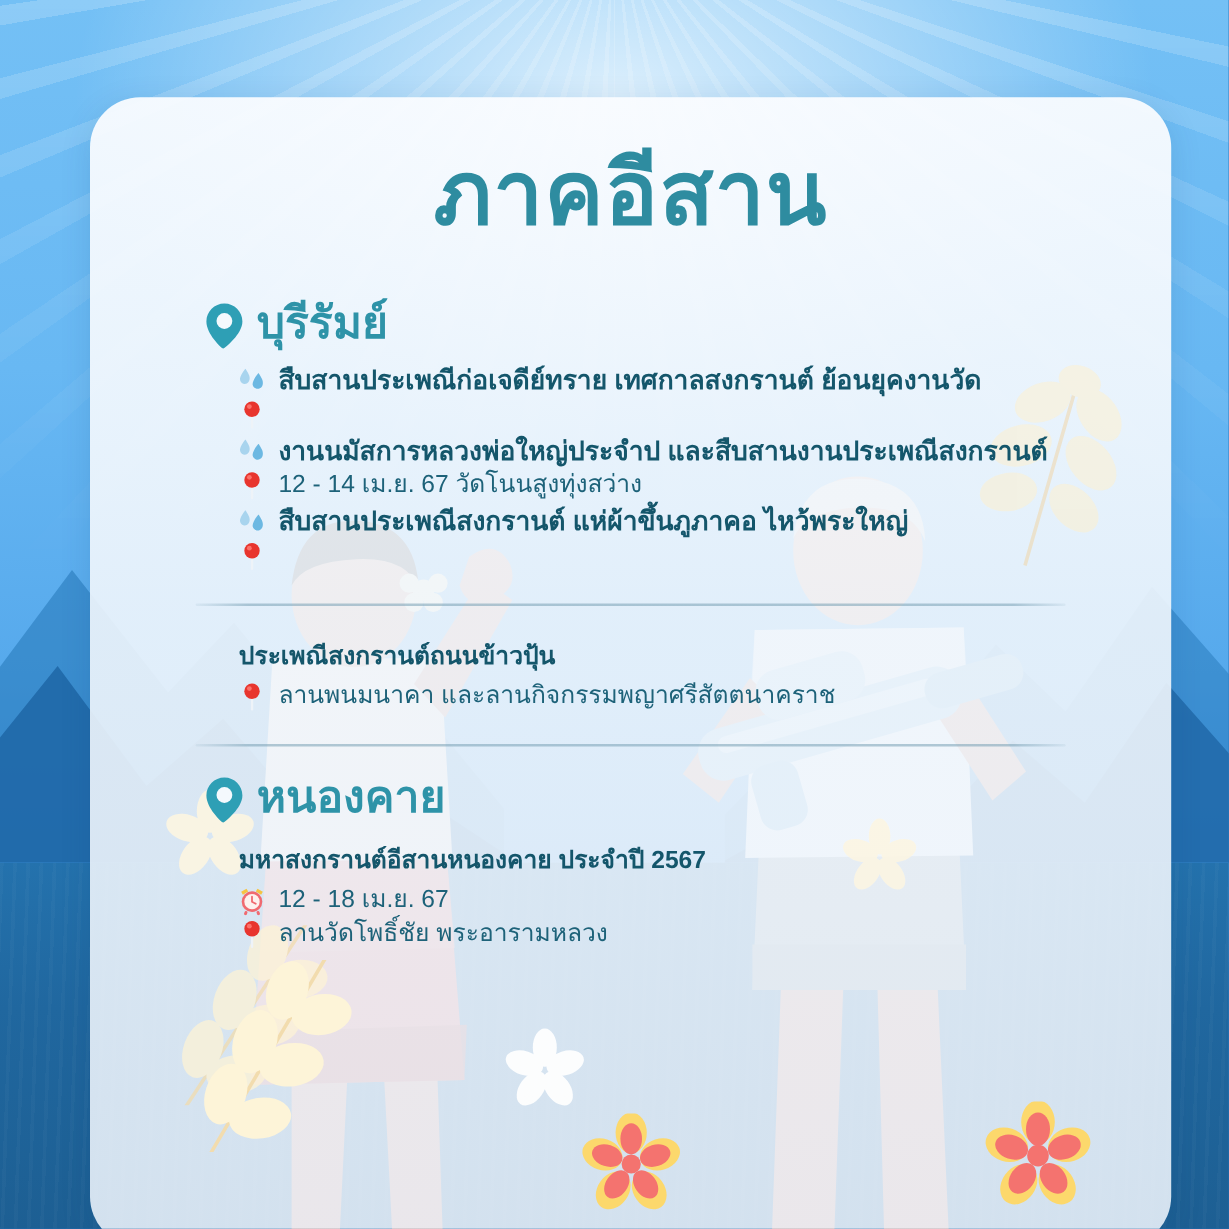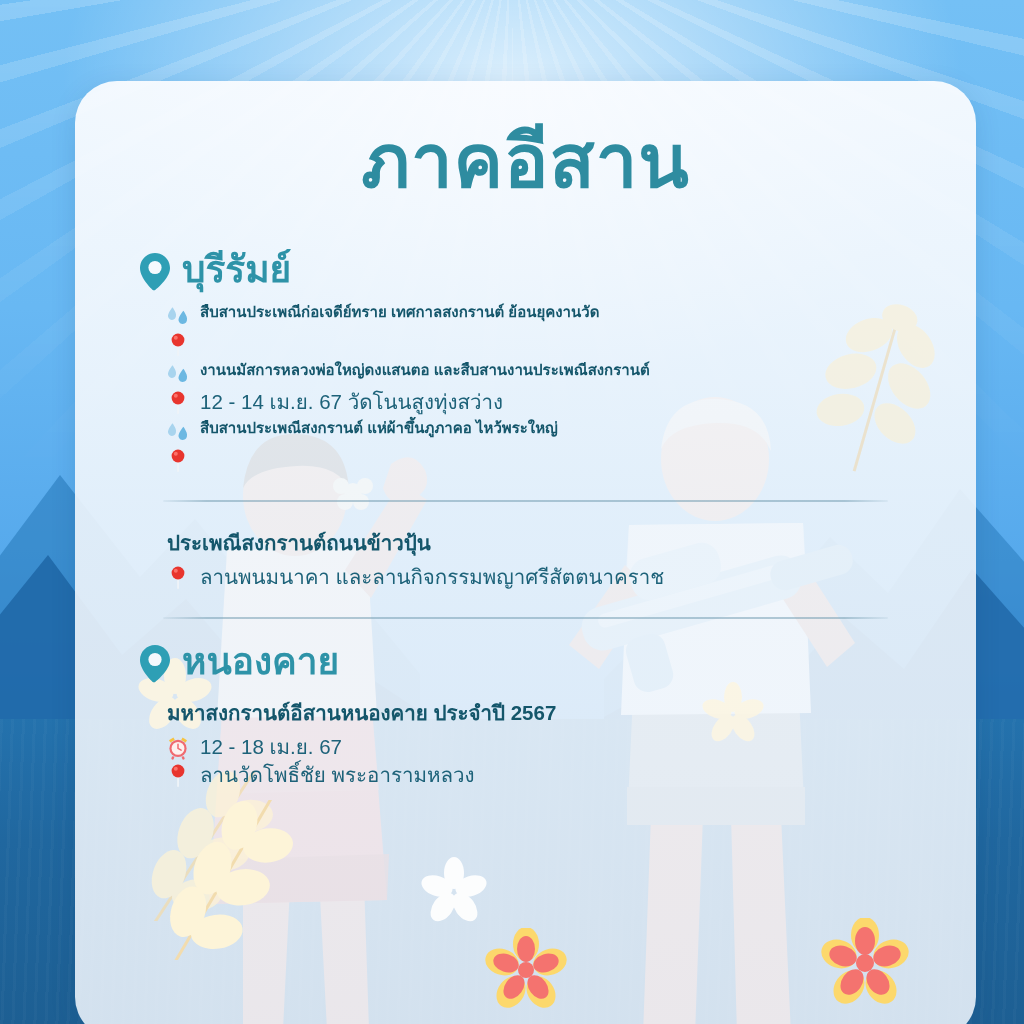--- a/index.html
+++ b/index.html
@@ -58,33 +58,33 @@
 
   .title{
     position:absolute;left:0;right:0;top:44px;
     text-align:center;
     font-size:74px;font-weight:bold;letter-spacing:1px;
     color:#2e8ca0;
     line-height:1;
   }
 
   .sections{position:absolute;left:0;right:0;top:170px;}
-  .section{position:relative;padding:0 48px;}
+  .section{position:relative;padding:0 80px;}
   .sec-head{display:flex;align-items:center;gap:11px;margin:0 0 10px 16px;}
   .pin-big{width:32px;height:40px;flex:0 0 auto;}
   .prov{
     font-size:37px;font-weight:bold;color:#2e93a8;line-height:1;
     padding-bottom:4px;
   }
 
   .events{margin-left:42px;}
   .ev{margin-bottom:2px;}
   .ev-row{display:flex;align-items:flex-start;gap:9px;line-height:1.32;}
   .ic{flex:0 0 auto;width:26px;height:26px;margin-top:2px;}
-  .ev-title{font-size:15px;font-weight:bold;color:#14566b;}
+  .ev-title{font-size:22px;font-weight:bold;color:#14566b;}
   .ev-sub{font-size:20.5px;font-weight:normal;color:#1d6279;}
   .ev-title-plain{font-size:20.5px;font-weight:bold;color:#14566b;margin:12px 0 4px 2px;}
 
   .divider{
     height:2px;margin:26px 88px 24px 88px;
     background:linear-gradient(90deg,rgba(120,160,180,.10),rgba(120,160,180,.55) 6%,rgba(120,160,180,.55) 94%,rgba(120,160,180,.10));
     border-radius:2px;
   }
 </style>
 </head>
@@ -262,21 +262,21 @@
             </div>
 
             <div class="ev">
               <div class="ev-row">
                 <span class="ic">
                   <svg width="26" height="26" viewBox="0 0 26 26">
                     <path d="M7.5 3.2 c0 0 -5.2 6.2 -4.4 9.6 .6 2.6 3.4 3.8 5.6 2.7 2.3-1.1 2.9-4.1 1.9-6.8 C9.7 6.2 7.5 3.2 7.5 3.2 Z" fill="#a8d4ee"></path>
                     <path d="M18.4 6.8 c0 0 -5.6 6.4 -4.8 10 .6 2.7 3.6 4 6 2.8 2.4-1.2 3-4.3 2-7.1 -1-2.7 -3.2-5.7 -3.2-5.7 Z" fill="#6cb8e2"></path>
                   </svg>
                 </span>
-                <span class="ev-title">งานนมัสการหลวงพ่อใหญ่ดงแสนตอ และสืบสานงานประเพณีสงกรานต์</span>
+                <span class="ev-title">งานนมัสการหลวงพ่อใหญ่ประจำป และสืบสานงานประเพณีสงกรานต์</span>
               </div>
               <div class="ev-row">
                 <span class="ic">
                   <svg width="26" height="26" viewBox="0 0 26 26">
                     <rect x="12.1" y="9" width="1.9" height="15" rx="1" fill="#eef3f8"></rect>
                     <circle cx="13" cy="8" r="6.4" fill="#e8352e"></circle>
                     <circle cx="10.8" cy="5.8" r="2" fill="#ff7b73" opacity=".85"></circle>
                   </svg>
                 </span>
                 <span class="ev-sub">12 - 14 เม.ย. 67 วัดโนนสูงทุ่งสว่าง</span>

